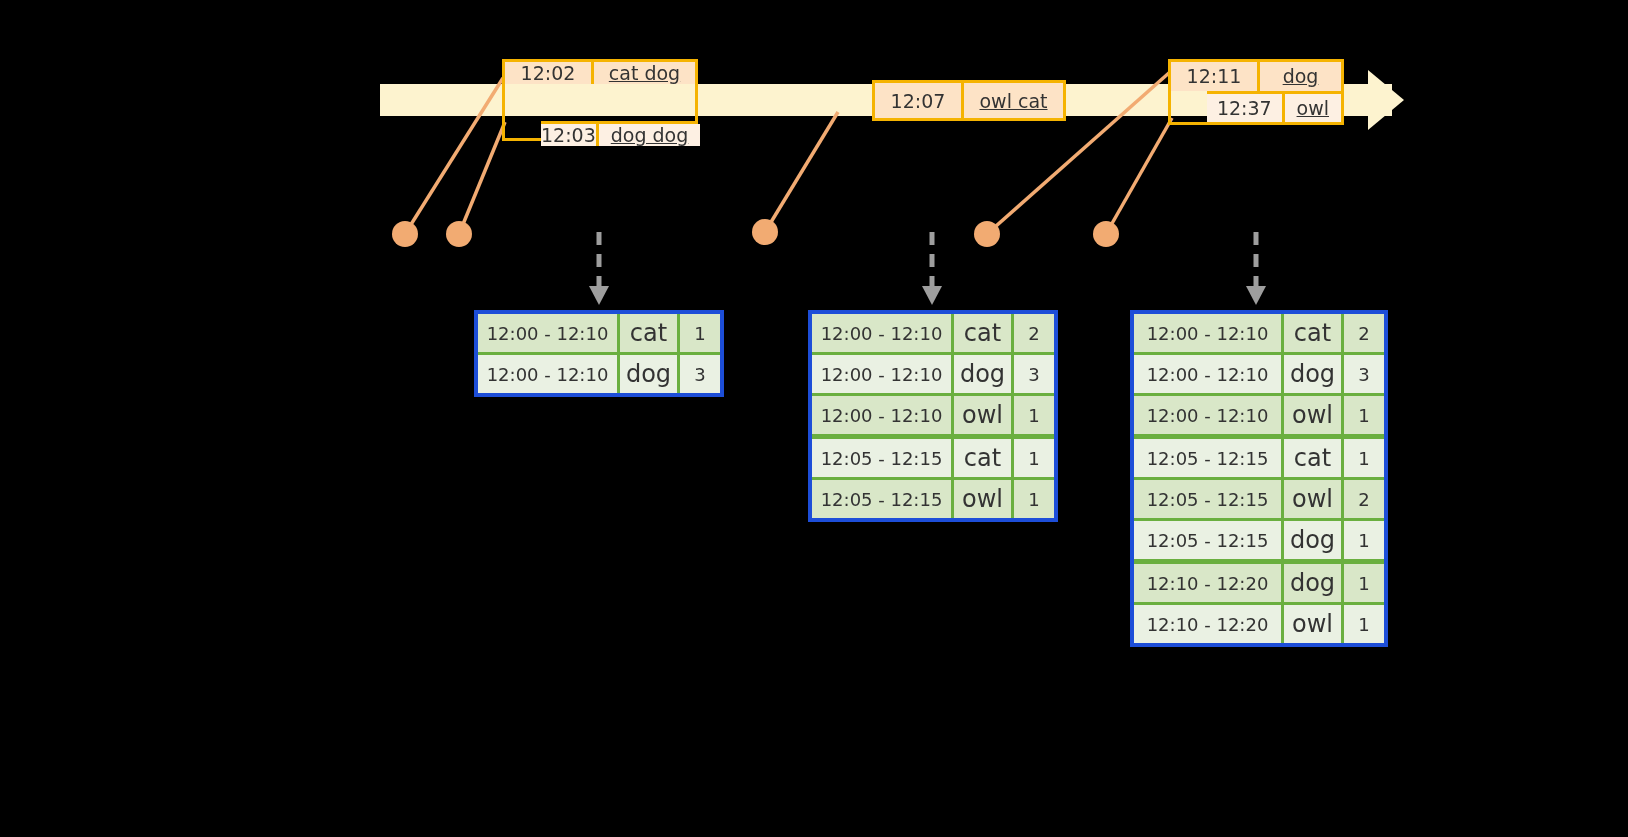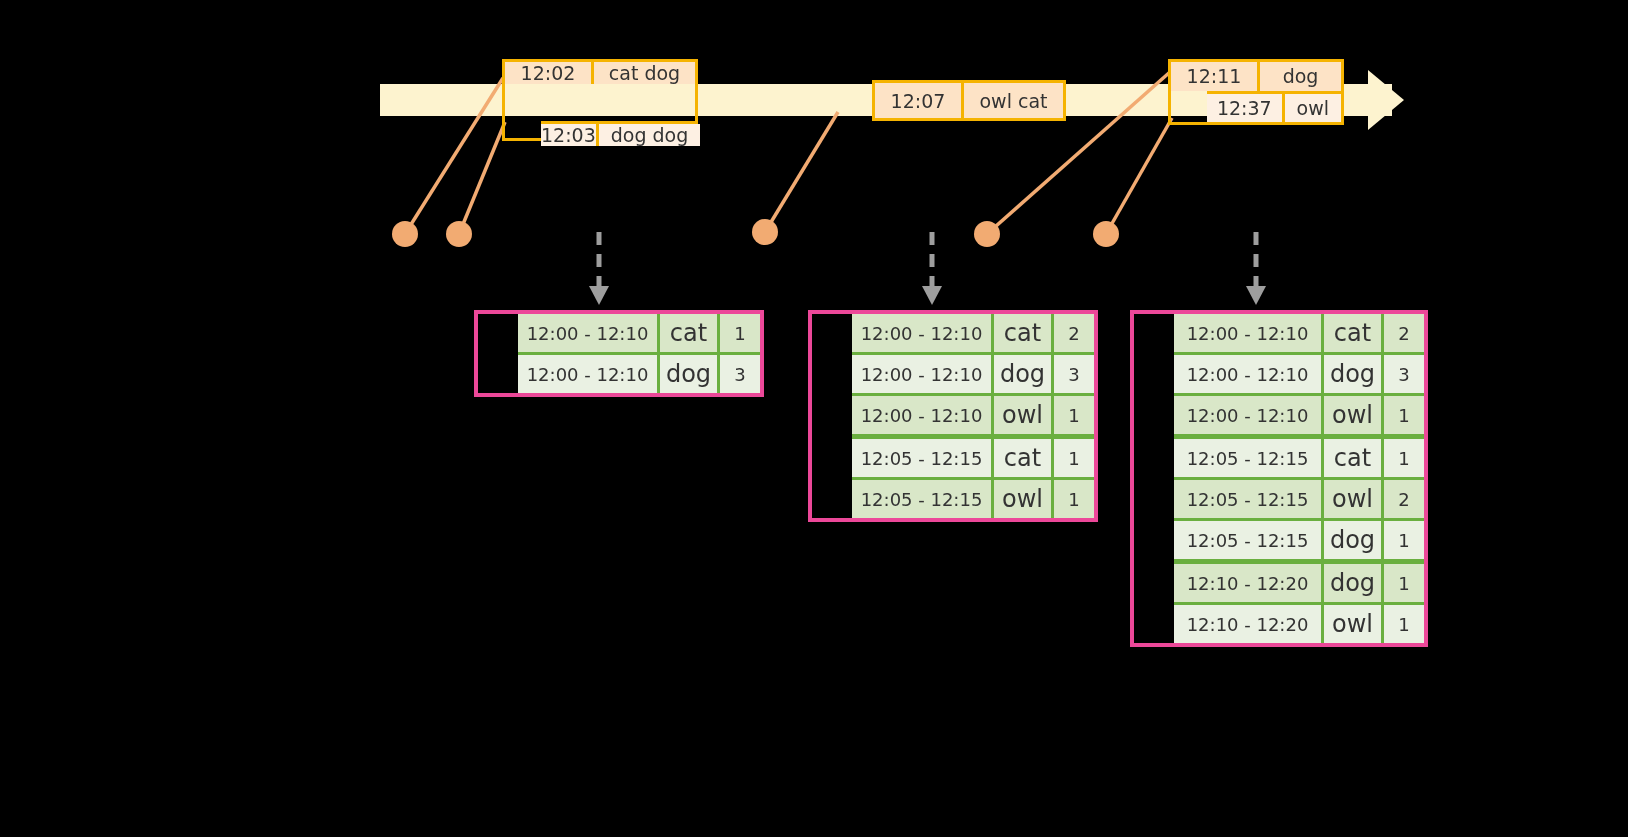--- a/index.html
+++ b/index.html
@@ -28,39 +28,39 @@
     display:flex;flex-direction:column;
   }
   .evt-row{display:flex;flex:1;}
   .evt-row + .evt-row{border-top:3px solid #f5b301;margin-left:36px;}
   .evt-row .t{
     width:86px;display:flex;align-items:center;justify-content:center;
     font-size:19px;border-right:3px solid #f5b301;
   }
   .evt-row .w{
     flex:1;display:flex;align-items:center;justify-content:center;
-    font-size:19px;padding:0 12px;white-space:nowrap;
+    font-size:19px;padding:0 12px;white-space:nowrap;text-decoration:underline;
   }
   .shade-a .t,.shade-a .w{background:#fde3c6;}
   .shade-b .t,.shade-b .w{background:#fdf0e3;}
 
   #evt-1{left:502px;top:59px;width:196px;height:82px;gap:37px;}
   #evt-2{left:836px;top:80px;width:194px;height:41px;margin-left:36px;}
   #evt-3{left:1168px;top:59px;width:176px;height:66px;}
 
   
   .conn{position:absolute;left:0;top:0;width:1628px;height:837px;pointer-events:none;}
   .dot{
     position:absolute;width:26px;height:26px;border-radius:50%;
     background:#f2ab72;
   }
 
   
   .gtable{
-    position:absolute;border:4px solid #ec4899;box-sizing:border-box;padding-left:40px;
+    position:absolute;border:4px solid #1d4ed8;box-sizing:border-box;
   }
   .grow{display:flex;height:38px;}
   .grow .c-range{
     width:142px;display:flex;align-items:center;justify-content:center;
     font-size:18px;border-right:3px solid #6aaf3f;box-sizing:border-box;
   }
   .grow .c-word{
     width:60px;display:flex;align-items:center;justify-content:center;
     font-size:24px;border-right:3px solid #6aaf3f;box-sizing:border-box;
   }

